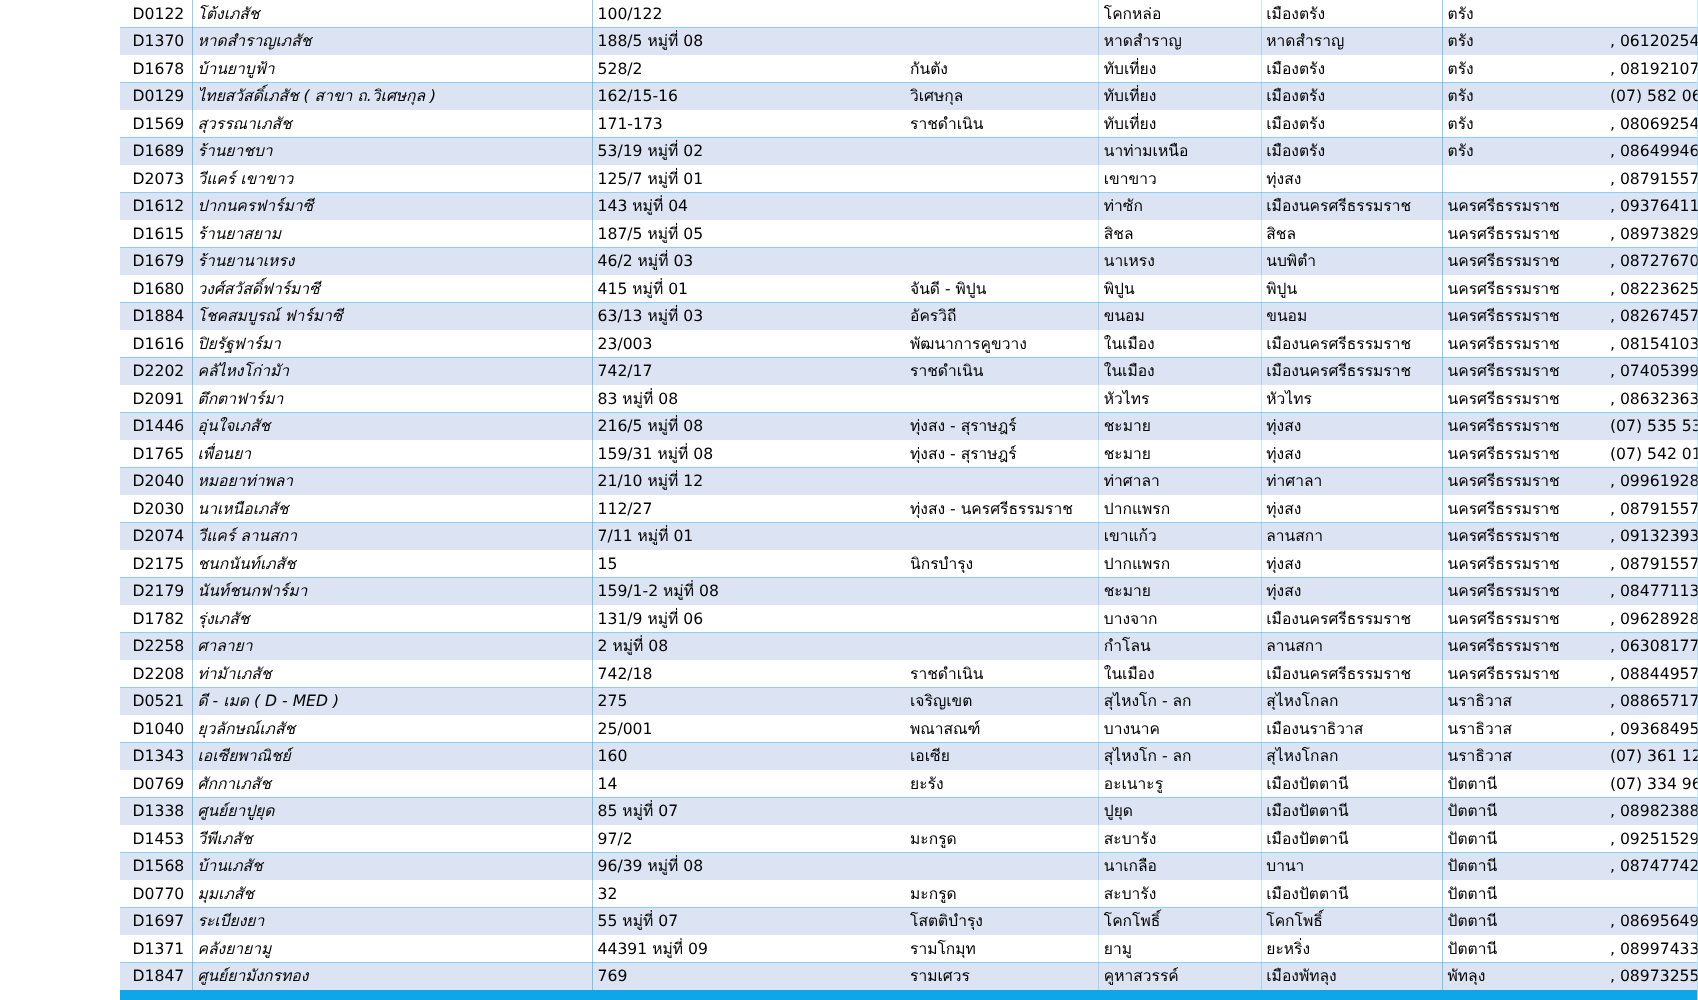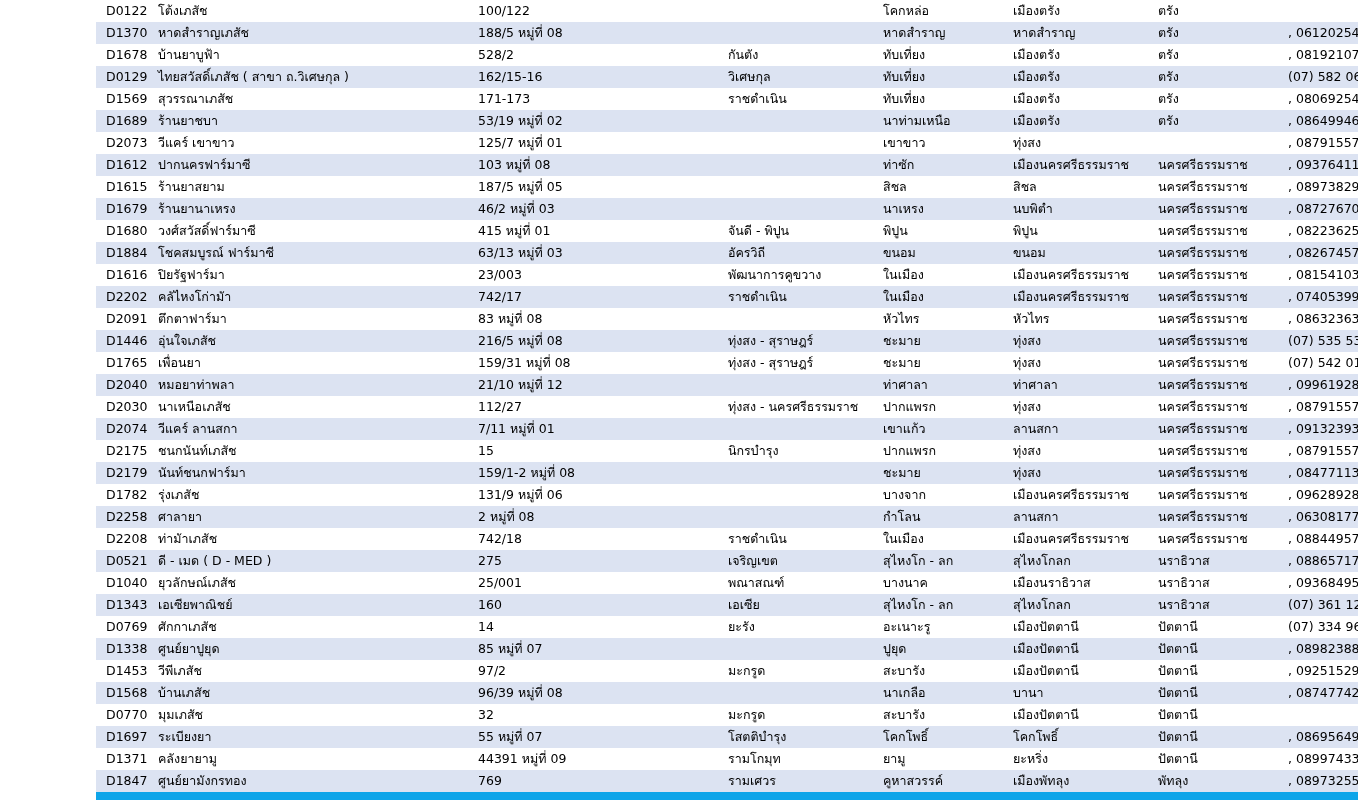--- a/index.html
+++ b/index.html
@@ -35,21 +35,21 @@
     overflow: hidden;
     text-overflow: clip;
   }
   tr.row-odd td {
     background: #ffffff;
   }
   tr.row-even td {
     background: #dce3f2;
   }
   .col-code  { width: 58px;  padding-left: 10px !important; }
-  .col-name  { width: 320px; }
+  .col-name  { width: 320px; font-style: italic; }
   .col-addr  { width: 250px; }
   .col-road  { width: 155px; }
   .col-sub   { width: 130px; }
   .col-dist  { width: 145px; }
   .col-prov  { width: 130px; }
   .col-phone { width: 170px; }
   .left-gutter {
     position: absolute;
     left: 0;
     top: 0;
@@ -152,21 +152,21 @@
           <td class="col-road"></td>
           <td class="col-sub">เขาขาว</td>
           <td class="col-dist">ทุ่งสง</td>
           <td class="col-prov"></td>
           <td class="col-phone">, 0879155747</td>
         </tr>
         <tr class="row-even">
           <td style="background: rgb(255, 255, 255);"></td>
           <td class="col-code">D1612</td>
           <td class="col-name">ปากนครฟาร์มาซี</td>
-          <td class="col-addr">103 หมู่ที่ 08</td>
+          <td class="col-addr">143 หมู่ที่ 04</td>
           <td class="col-road"></td>
           <td class="col-sub">ท่าซัก</td>
           <td class="col-dist">เมืองนครศรีธรรมราช</td>
           <td class="col-prov">นครศรีธรรมราช</td>
           <td class="col-phone">, 0937641177 , 0960757377</td>
         </tr>
         <tr class="row-odd">
           <td style="background: rgb(255, 255, 255);"></td>
           <td class="col-code">D1615</td>
           <td class="col-name">ร้านยาสยาม</td>

